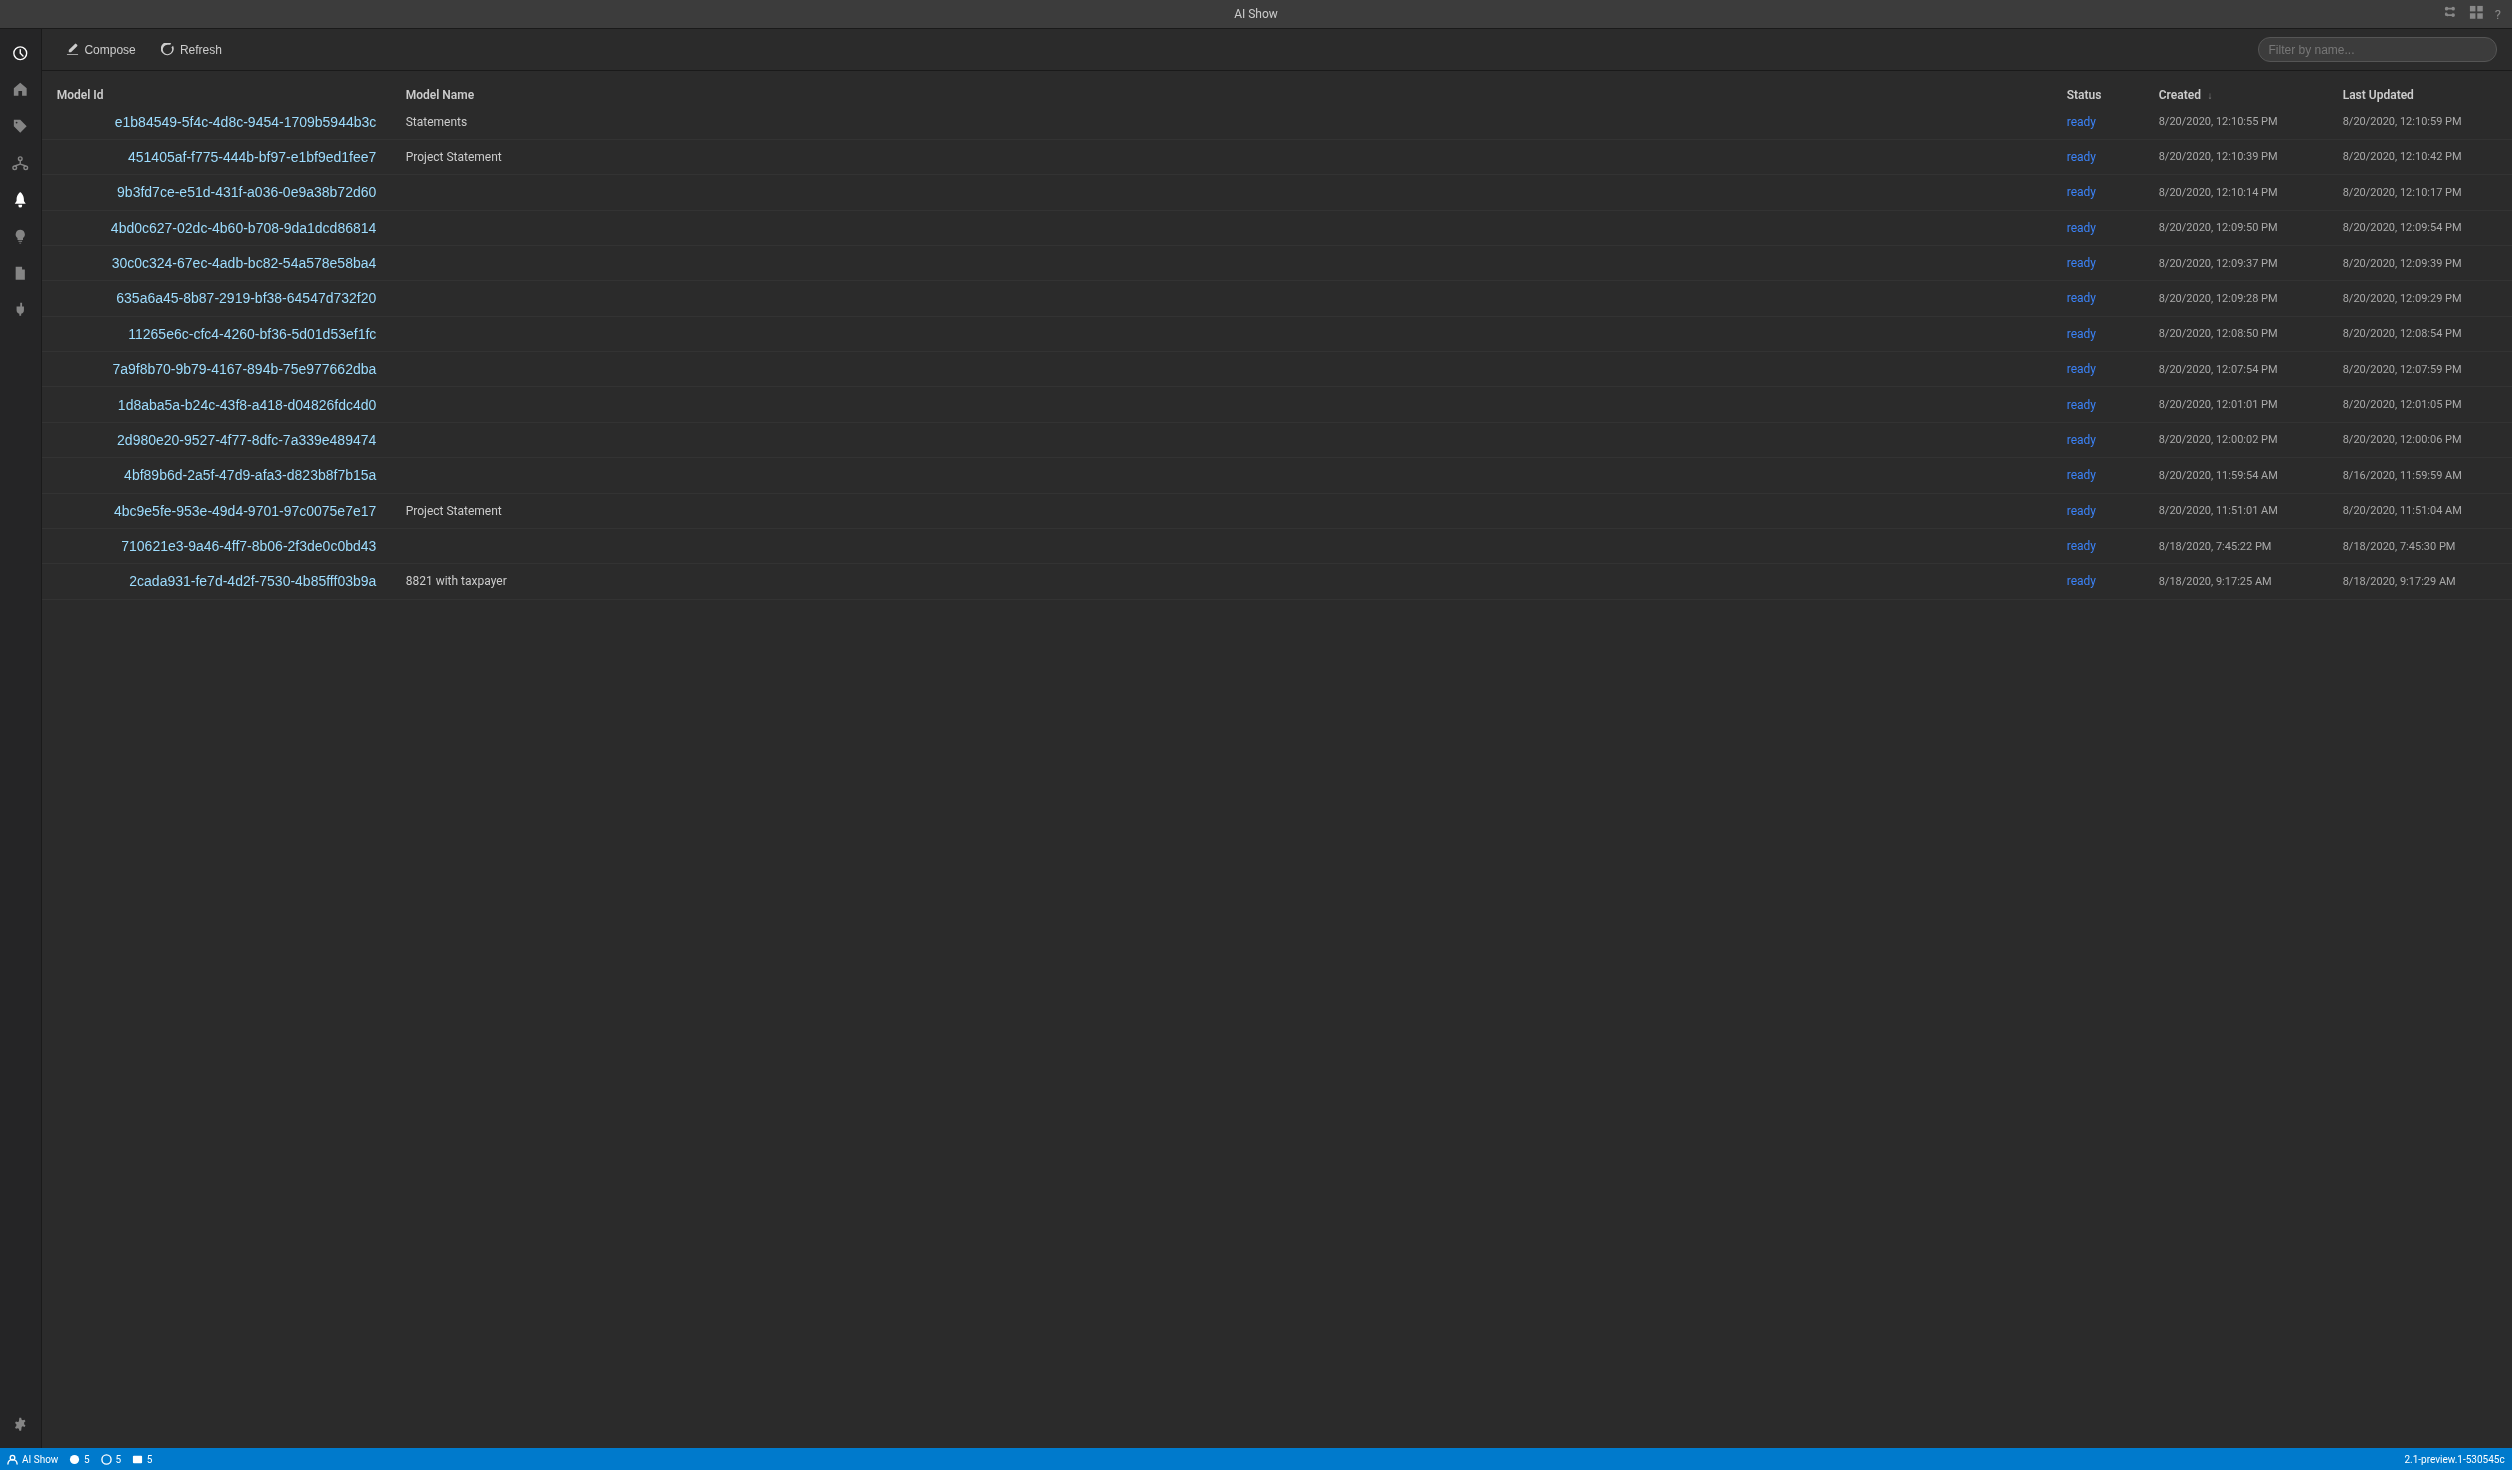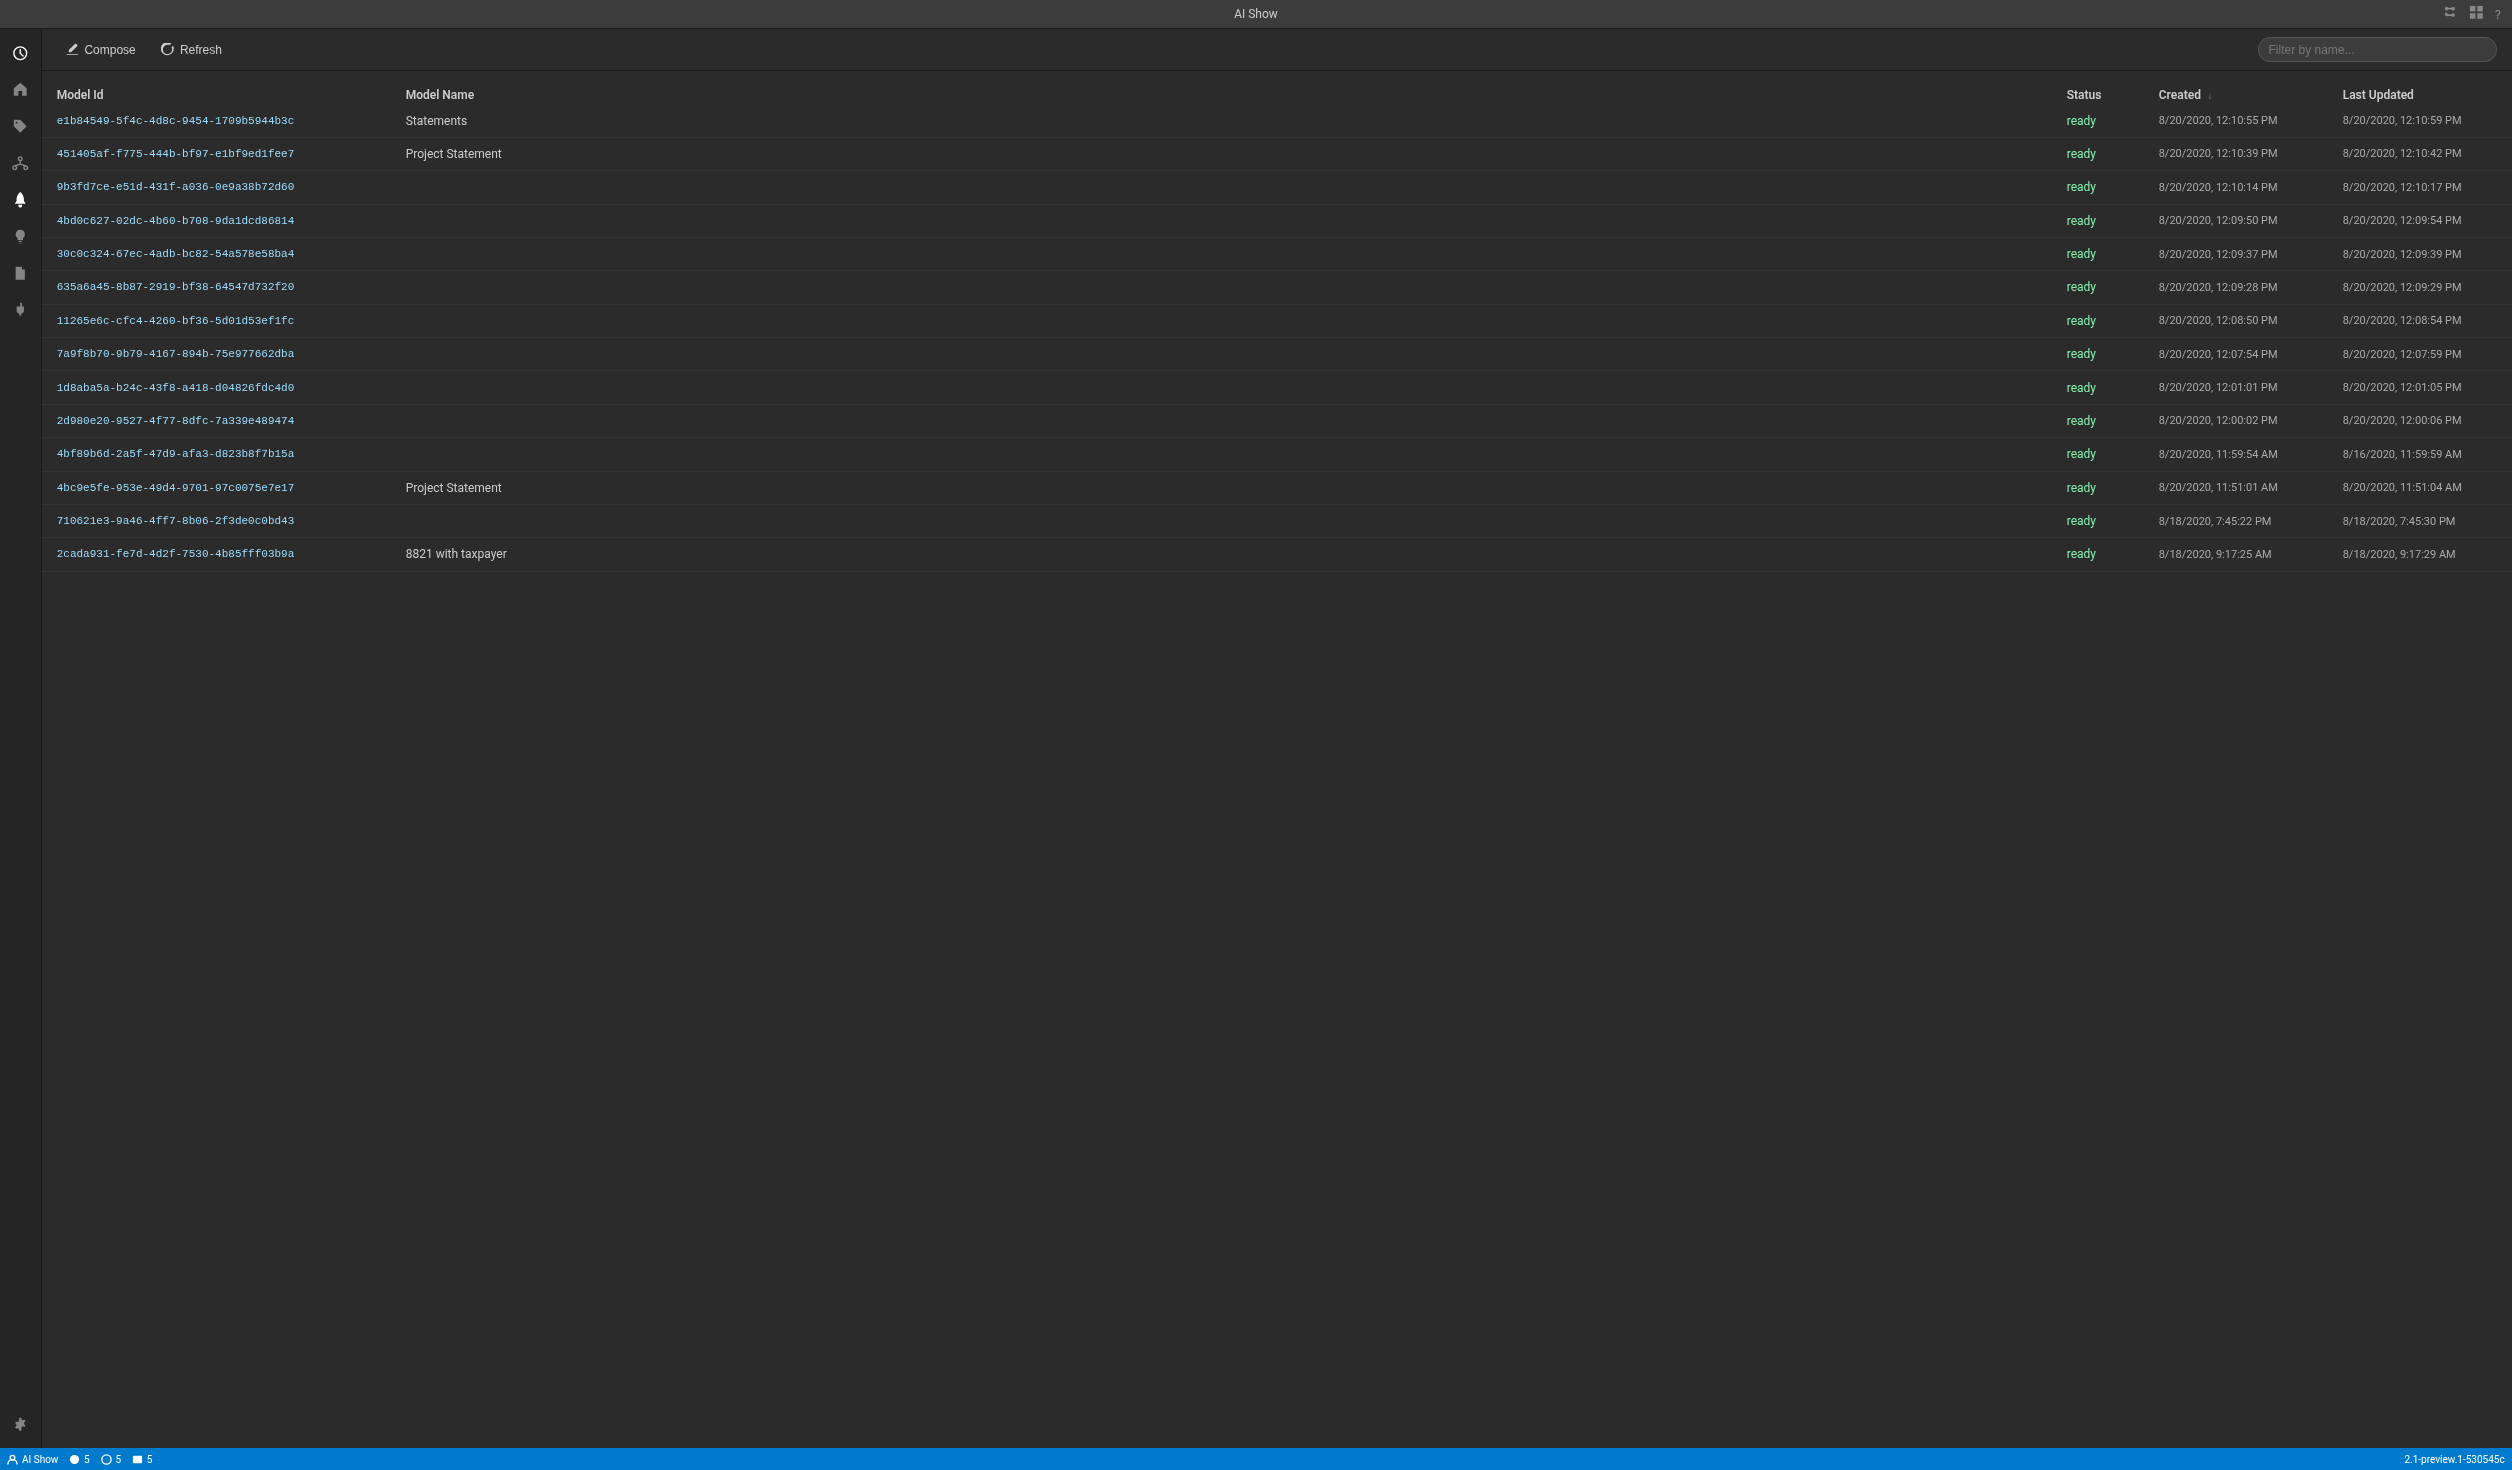--- a/index.html
+++ b/index.html
@@ -161,29 +161,30 @@
       cursor: pointer;
     }
 
     tbody td {
       padding: 9.2px 14.7px;
       color: #c8c8c8;
       font-size: 12px;
       white-space: nowrap;
     }
     tbody td.model-id {
-      font-family: Liberation Mono, monospace;
-      font-size: 11px;
+      font-family: Liberation Sans, sans-serif;
+      font-size: 14px;
       color: #9cdcfe;
+      text-align: right;
     }
     tbody td.model-name {
       color: #cccccc;
     }
     tbody td.status {
-      color: #86efac;
+      color: #3b82f6;
     }
     tbody td.date {
       color: #aaaaaa;
       font-size: 11px;
     }
 
     
     .col-id { width: 349px; }
     .col-name { width: auto; }
     .col-status { width: 92px; }

